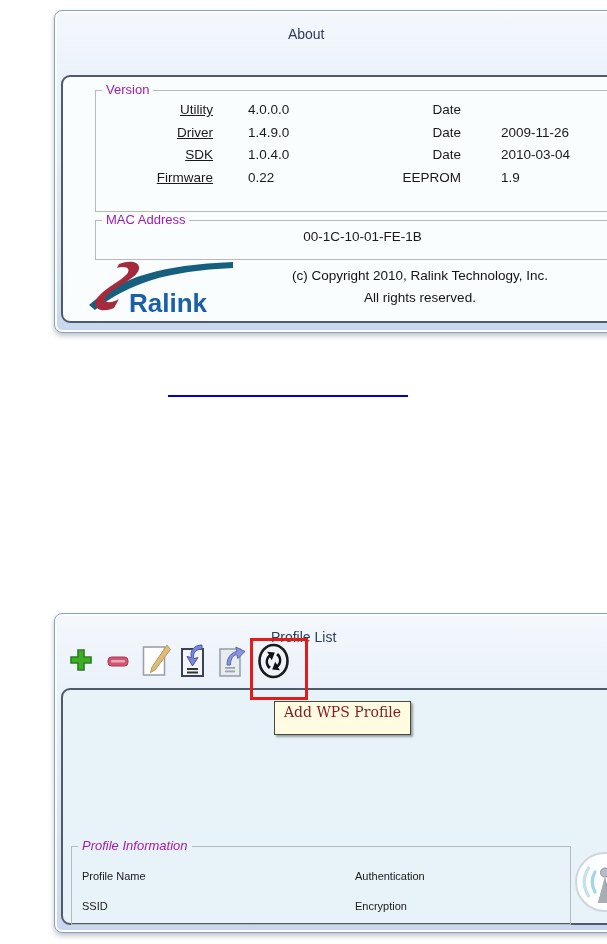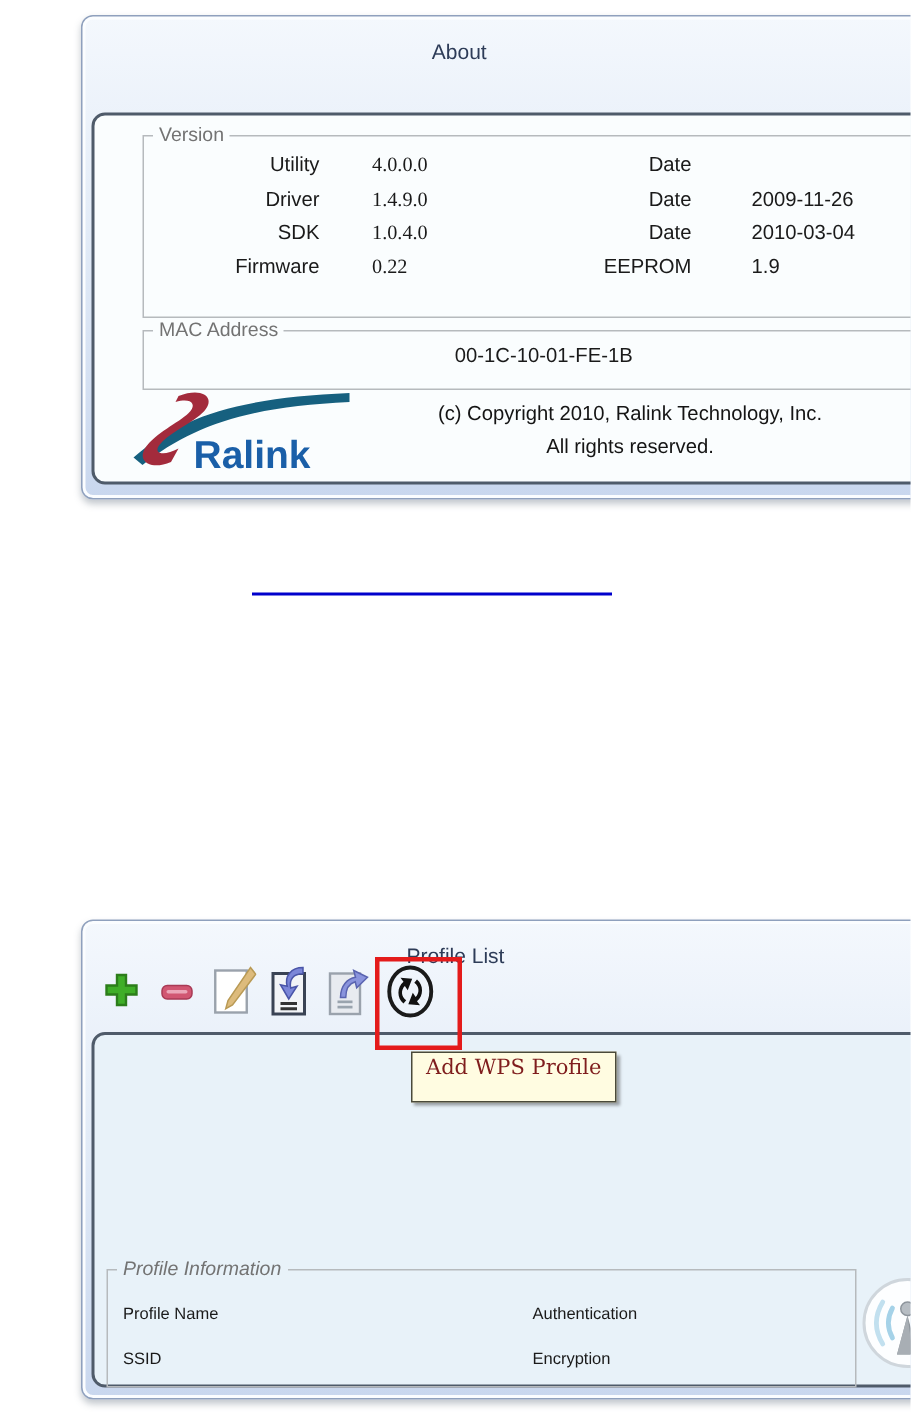--- a/index.html
+++ b/index.html
@@ -30,32 +30,32 @@
   }
   .dlg-body{
     position:absolute;
     border:2px solid #4f5b6a;border-radius:9px;
   }
   .about .dlg-body{left:6px;top:64px;right:7px;bottom:9px;background:#fafdfe;}
   .profile .dlg-body{left:6px;top:74px;right:7px;bottom:7px;background:#e8f2f9;}
   
   .groupbox{position:absolute;border:1px solid #b6babd;}
   .groupbox .legend{
-    position:absolute;top:-9px;left:6px;padding:0 4px;font-size:13px;color:#737373;
+    position:absolute;top:-9px;left:6px;padding:0 4px;font-size:13px;color:#a21caf;
   }
   .about .groupbox .legend{background:#fafdfe;}
   .profile .groupbox .legend{background:#e8f2f9;font-style:italic;}
   
   .about{left:8px;top:10px;width:591px;height:321px;}
   .about .dlg-close{right:16px;}
   .gb-version{left:32px;top:13px;width:533px;height:120px;}
   .vrows{padding-top:8px;}
   .vrow{display:grid;grid-template-columns:117px 183px 65px auto;line-height:22.5px;font-size:13.5px;}
-  .vrow .c1{text-align:right;}
-  .vrow .c2{padding-left:35px;font-family:Liberation Serif, serif;}
+  .vrow .c1{text-align:right;text-decoration:underline;}
+  .vrow .c2{padding-left:35px;}
   .vrow .c3{text-align:right;}
   .vrow .c4{padding-left:40px;}
   .gb-mac{left:32px;top:143px;width:533px;height:38px;}
   .mac-value{display:block;text-align:center;padding-top:8px;font-size:13.5px;}
   .about-footer{position:absolute;left:0;right:0;bottom:0;height:66px;}
   .ralink-logo{position:absolute;left:22px;bottom:4px;width:152px;height:60px;}
   .copyright{
     position:absolute;left:150px;right:10px;top:10px;text-align:center;
     font-size:13.5px;line-height:22px;color:#141414;
   }

